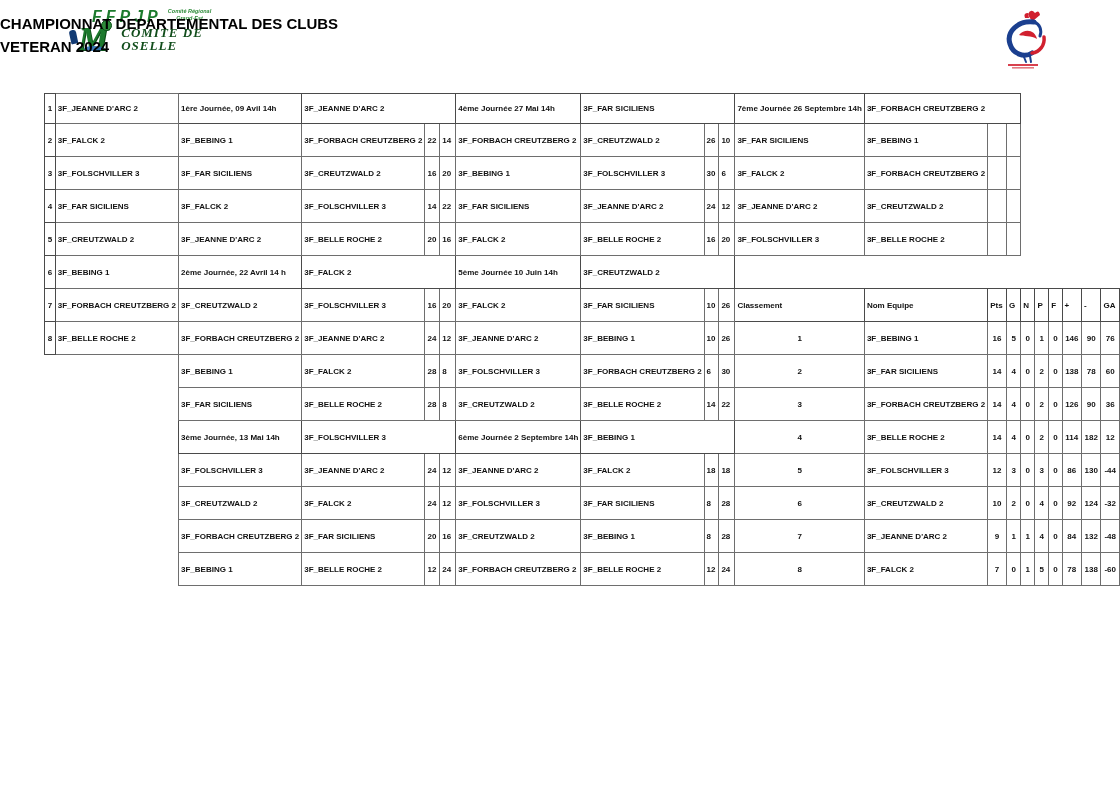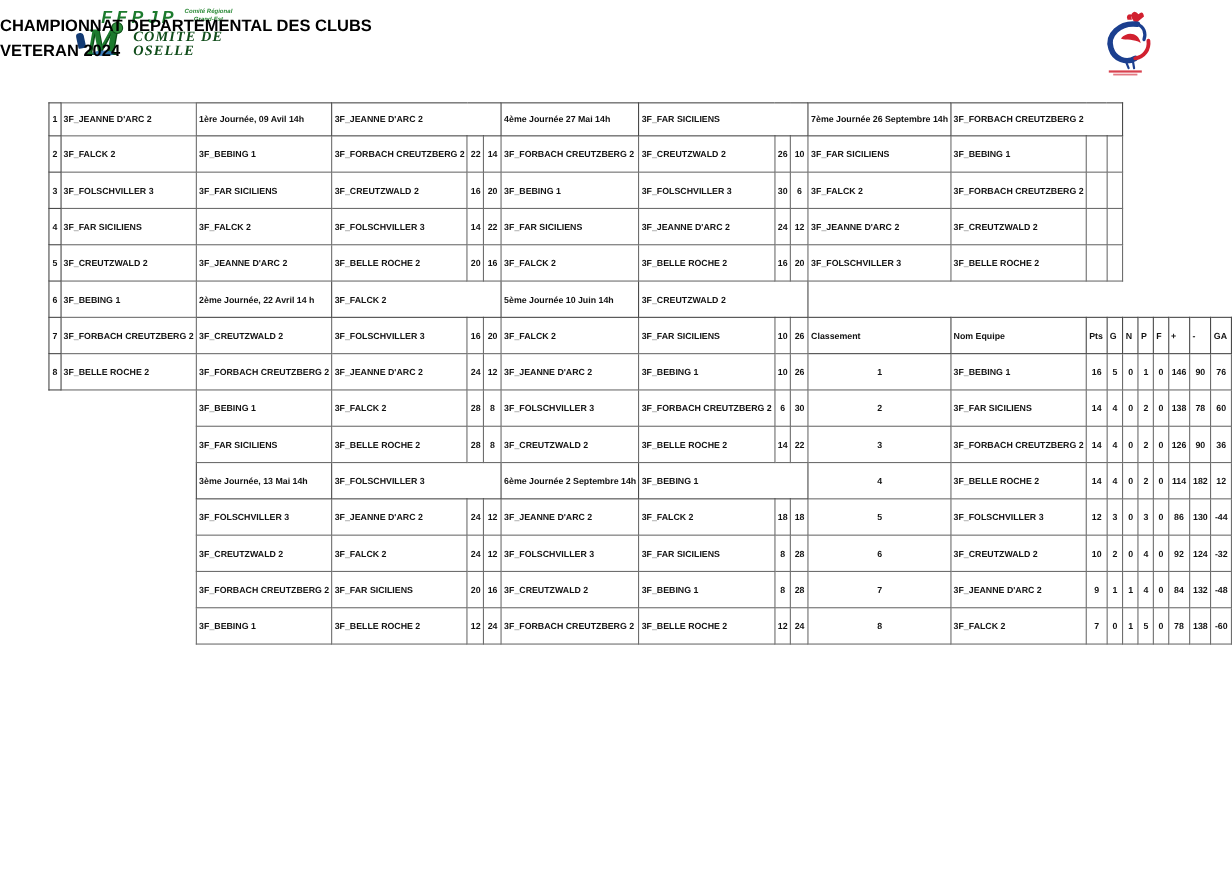--- a/index.html
+++ b/index.html
@@ -34,21 +34,21 @@
   table.sheet{position:absolute;left:44px;top:93px;border-collapse:collapse;table-layout:fixed;}
   table.sheet td{
     height:33px;box-sizing:border-box;padding:0 2px;overflow:hidden;white-space:nowrap;
     font-size:8px;font-weight:bold;vertical-align:middle;background:transparent;
   }
   table.sheet tr.first td{height:30px;}
   td.b{border:1px solid #6e6e6e;}
   td.hdr{background:#e2efda;text-align:left;font-size:8.5px;border-color:#4a4a4a;margin-left:11px;}
   td.num{background:#e2efda;text-align:center;border-color:#4a4a4a;}
   td.team{background:#ffffff;text-align:left;padding-left:3px;}
-  td.score{background:#ffffff;text-align:center;}
+  td.score{background:#ffffff;}
   td.orange{background:#f8cbad;}
   td.big{font-size:11.5px;font-weight:400;font-family:"Liberation Sans",sans-serif;}
   td.rank{background:#e2efda;text-align:center;}
   td.stat{background:#ffffff;text-align:center;}
   td.filler{border:none;background:transparent;}
 </style>
 </head>
 <body>
 
 <div class="logo-left">

